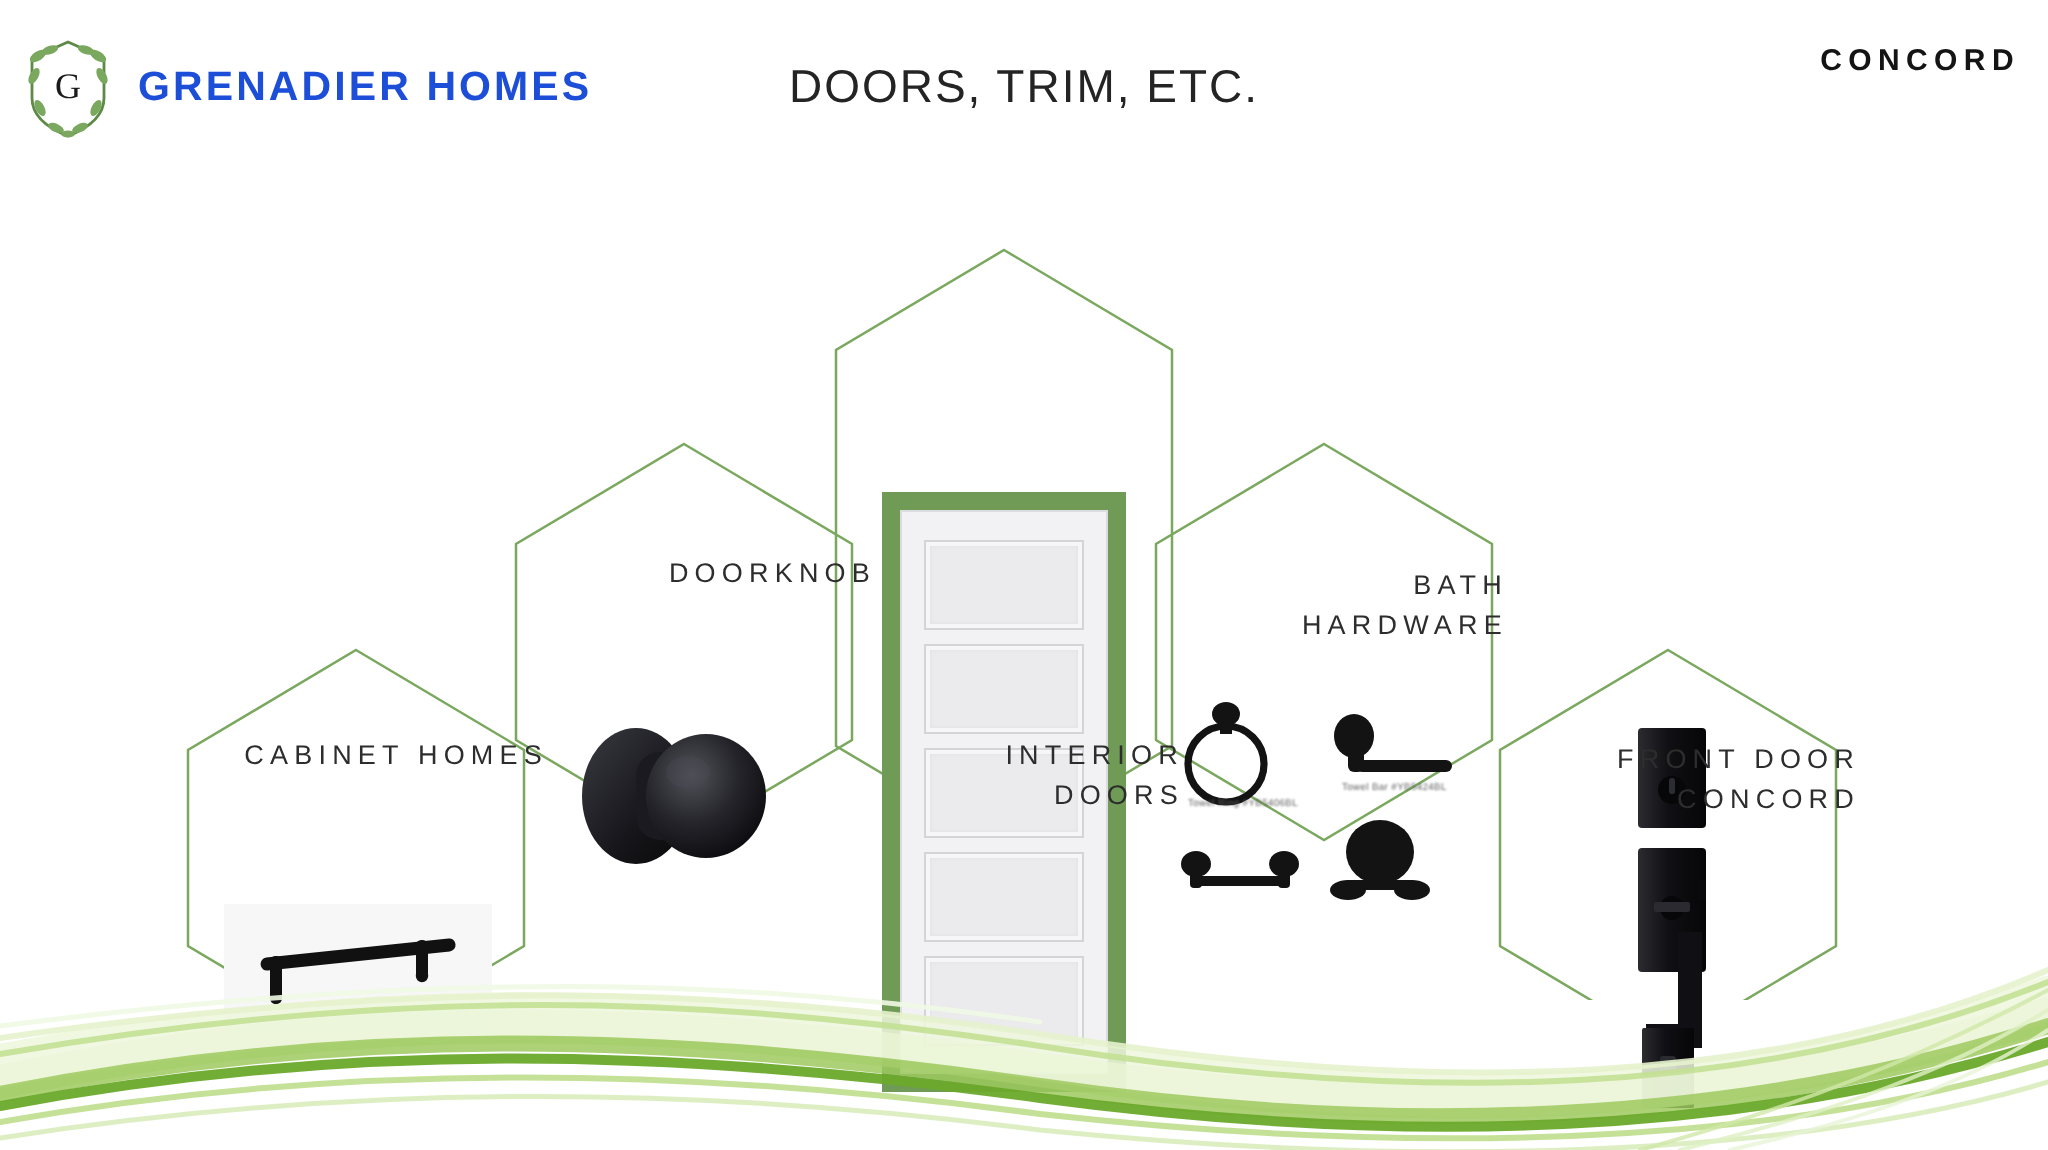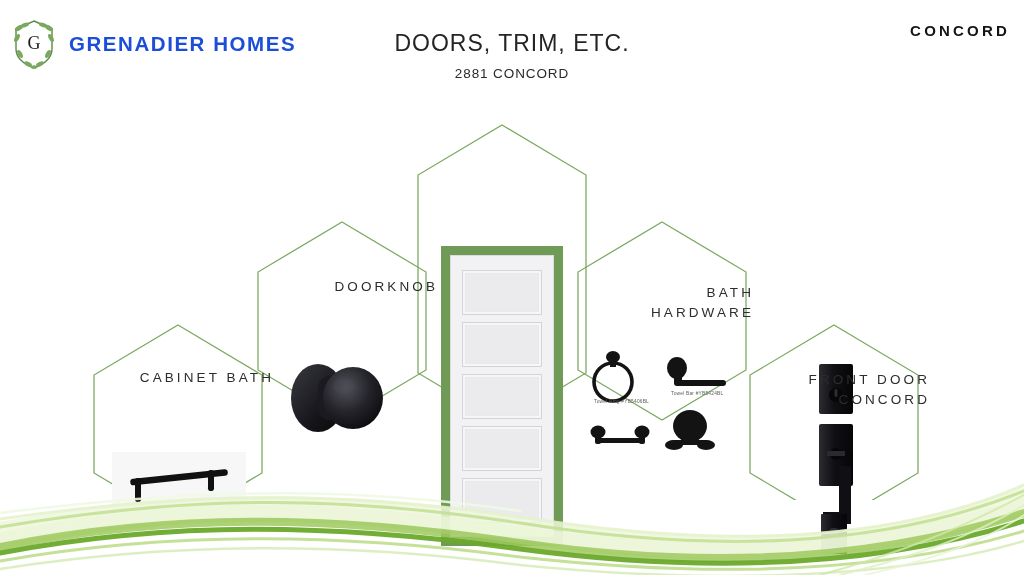--- a/index.html
+++ b/index.html
@@ -115,21 +115,20 @@
         <ellipse cx="32" cy="48" rx="4.2" ry="2.1" transform="rotate(155 32 48)"></ellipse>
         <ellipse cx="26" cy="51" rx="3.4" ry="1.8"></ellipse>
       </g>
       <text x="26" y="33" text-anchor="middle" font-family="Liberation Serif, serif" font-size="18" fill="#1b1b1b">G</text>
     </svg>
     <span class="brand-name">GRENADIER HOMES</span>
   </div>
 
   <div class="title-block">
     <div class="title-main">DOORS, TRIM, ETC.</div>
-    <div class="title-sub">2881 CONCORD</div>
   </div>
 
   <div class="corner-label">
     <div>CONCORD</div>
   </div>
 
   <div class="board">
 
     <svg class="hexsvg" viewBox="0 0 1024 400">
       <g fill="none" stroke="#7aa85e" stroke-width="1.25" stroke-linejoin="miter">
@@ -254,22 +253,24 @@
 
         <g fill="#101014">
           <rect x="34" y="104" width="12" height="58"></rect>
           <rect x="18" y="150" width="20" height="12"></rect>
           <rect x="16" y="152" width="26" height="40" rx="1" fill="url(#fdG)"></rect>
           <rect x="25" y="166" width="8" height="12" rx="1.6" fill="#2a2a31"></rect>
         </g>
       </svg>
     </div>
 
-    <div class="hex-label" style="left:84px; top:268px; width:190px;">CABINET BATH</div>
+    <div class="hex-label" style="left:84px; top:268px; width:190px;">CABINET HOMES</div>
     <div class="hex-label" style="left:248px; top:177px; width:190px;">DOORKNOB</div>
+    <div class="hex-label" style="left:412px; top:268px; width:180px;">INTERIOR
+DOORS</div>
     <div class="hex-label" style="left:570px; top:183px; width:184px;">BATH
 HARDWARE</div>
     <div class="hex-label" style="left:740px; top:270px; width:190px;">FRONT DOOR
 CONCORD</div>
 
   </div>
 
   <svg class="wave" viewBox="0 0 1024 92" preserveAspectRatio="none">
     <g fill="none" stroke-linecap="round">
       <path d="M0,58 C180,20 330,24 520,52 C700,78 860,74 1024,24" stroke="#d7ebb4" stroke-width="17" opacity=".75"></path>

